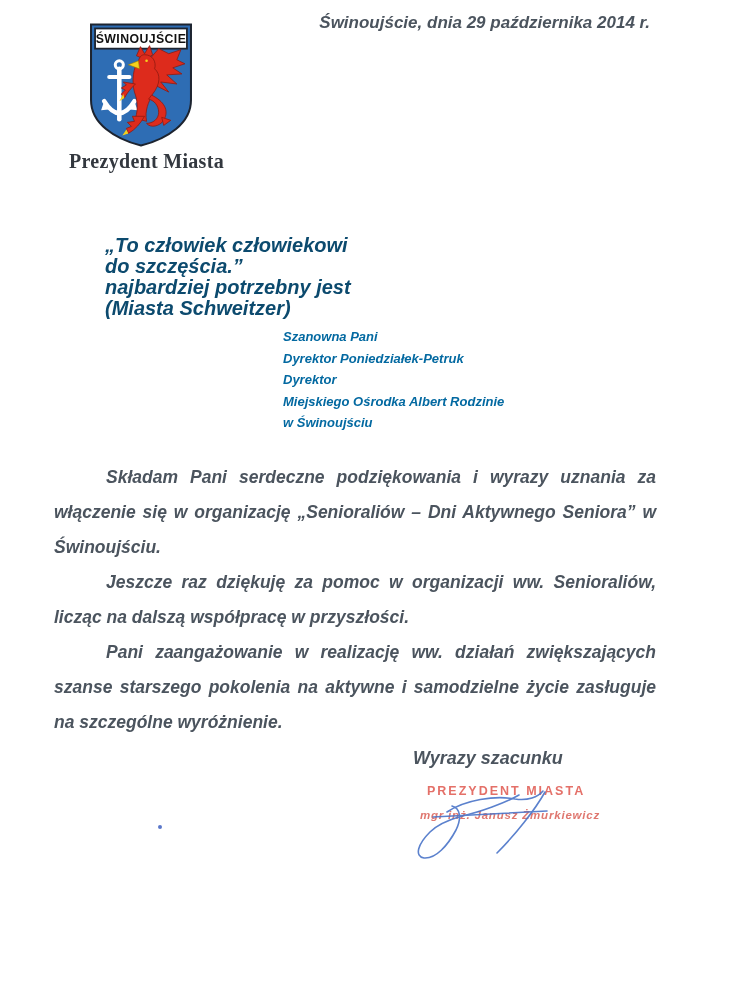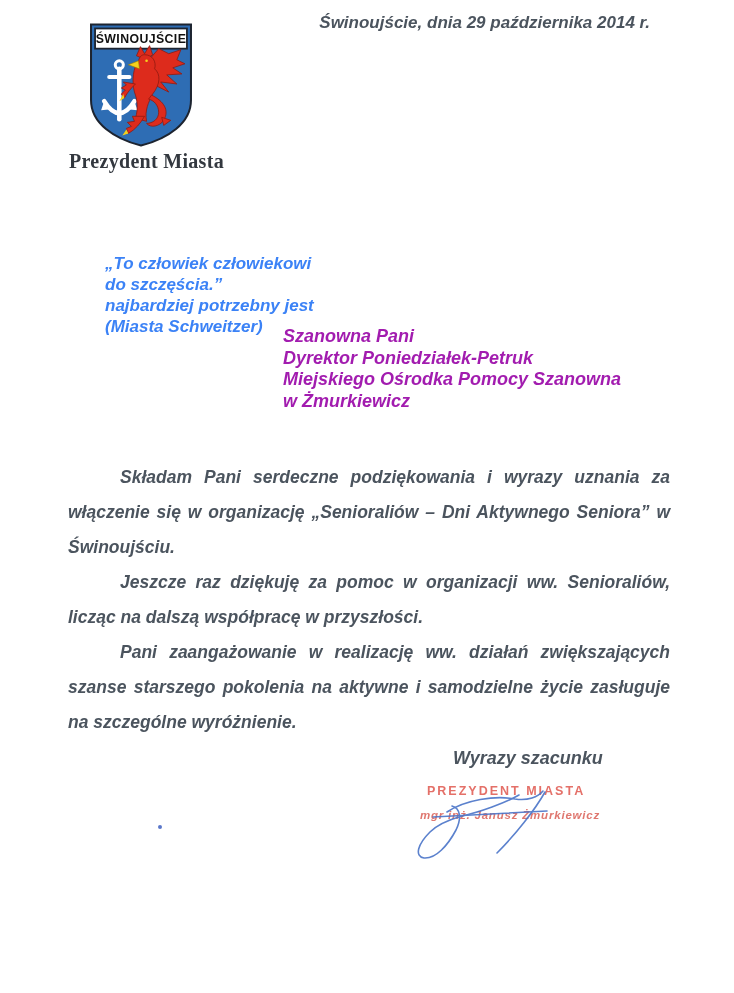--- a/index.html
+++ b/index.html
@@ -45,44 +45,43 @@
     font-weight: 600;
     color: #33383f;
     letter-spacing: 0.3px;
   }
 
   
   .quote {
     position: absolute;
     left: 105px;
     top: 235px;
-    font-size: 17px;
+    font-size: 20px;
     font-weight: bold;
     font-style: italic;
     line-height: 21px;
-    color: #3b82f6;
-    margin-top: 18px;
+    color: #0c4a6e;
   }
 
   
   .recipient {
     position: absolute;
     left: 283px;
     top: 326px;
-    font-size: 18px;
+    font-size: 13px;
     font-weight: bold;
     font-style: italic;
     line-height: 21.5px;
-    color: #a21caf;
+    color: #0369a1;
   }
 
   
   .letter-body {
     position: absolute;
-    left: 68px;
+    left: 54px;
     top: 460px;
     width: 602px;
     font-size: 17.5px;
     font-weight: bold;
     font-style: italic;
     color: #4b545e;
   }
   .letter-body p {
     margin: 0;
     line-height: 35px;
@@ -91,21 +90,20 @@
   }
 
   .closing {
     position: absolute;
     left: 413px;
     top: 748px;
     font-size: 18px;
     font-weight: bold;
     font-style: italic;
     color: #4b545e;
-    margin-left: 40px;
   }
 
   
   .stamp-line1 {
     position: absolute;
     left: 427px;
     top: 784px;
     font-size: 12.5px;
     font-weight: bold;
     letter-spacing: 2px;
@@ -193,22 +191,23 @@
   <div class="quote">
     <div>„To człowiek człowiekowi</div>
     <div>do szczęścia.”</div>
     <div>najbardziej potrzebny jest</div>
     <div>(Miasta Schweitzer)</div>
   </div>
 
   <div class="recipient">
     <div>Szanowna Pani</div>
     <div>Dyrektor Poniedziałek-Petruk</div>
-    <div>Miejskiego Ośrodka Pomocy Szanowna</div>
-    <div>w Żmurkiewicz</div>
+    <div>Dyrektor</div>
+    <div>Miejskiego Ośrodka Albert Rodzinie</div>
+    <div>w Świnoujściu</div>
   </div>
 
   <div class="letter-body">
     <p>Składam Pani serdeczne podziękowania i wyrazy uznania za włączenie się w organizację „Senioraliów – Dni Aktywnego Seniora” w Świnoujściu.</p>
     <p>Jeszcze raz dziękuję za pomoc w organizacji ww. Senioraliów, licząc na dalszą współpracę w przyszłości.</p>
     <p>Pani zaangażowanie w realizację ww. działań zwiększających szanse starszego pokolenia na aktywne i samodzielne życie zasługuje na szczególne wyróżnienie.</p>
   </div>
 
   <div class="closing">Wyrazy szacunku</div>
 

